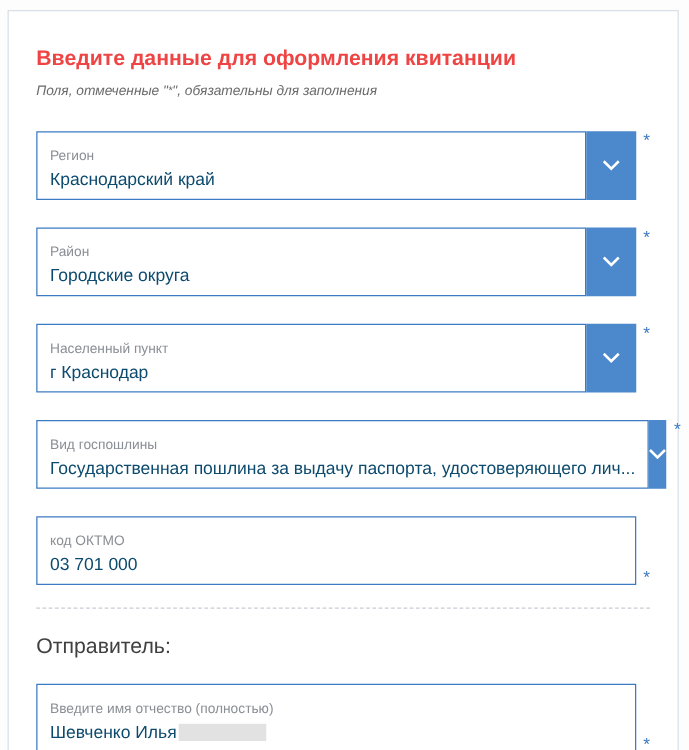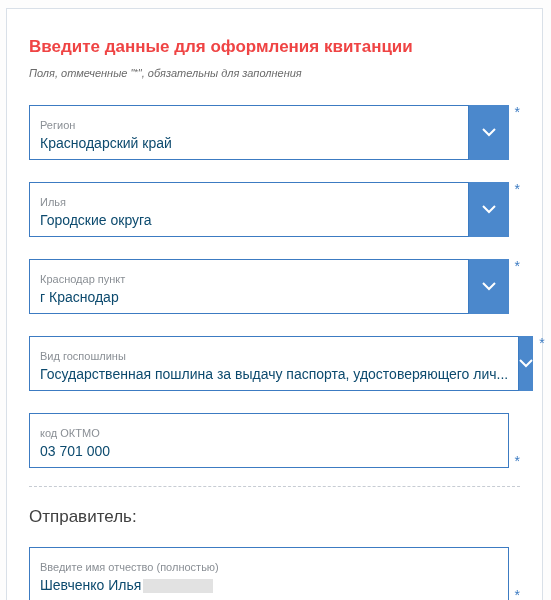--- a/index.html
+++ b/index.html
@@ -111,34 +111,34 @@
     <div class="dropdown-btn">
       <svg viewBox="0 0 14 9">
           <path d="M1 1 L7 7 L13 1" stroke="#fff" stroke-width="2" fill="none"></path>
         </svg>
     </div>
     <div class="req-mark">*</div>
   </div>
 
   <div class="field-row">
     <div class="field-box">
-      <div class="field-label">Илья</div>
+      <div class="field-label">Район</div>
       <div class="field-value">Городские округа</div>
     </div>
     <div class="dropdown-btn">
       <svg viewBox="0 0 14 9">
           <path d="M1 1 L7 7 L13 1" stroke="#fff" stroke-width="2" fill="none"></path>
         </svg>
     </div>
     <div class="req-mark">*</div>
   </div>
 
   <div class="field-row">
     <div class="field-box">
-      <div class="field-label">Краснодар пункт</div>
+      <div class="field-label">Населенный пункт</div>
       <div class="field-value">г Краснодар</div>
     </div>
     <div class="dropdown-btn">
       <svg viewBox="0 0 14 9">
           <path d="M1 1 L7 7 L13 1" stroke="#fff" stroke-width="2" fill="none"></path>
         </svg>
     </div>
     <div class="req-mark">*</div>
   </div>
 

